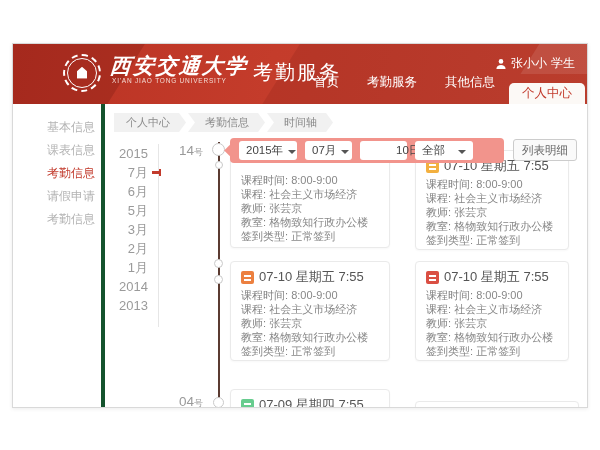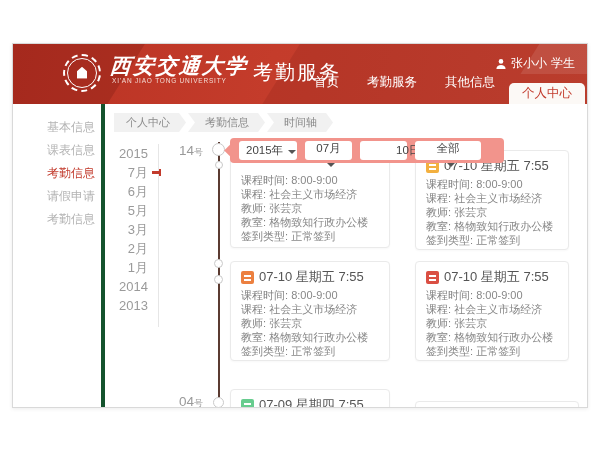--- a/index.html
+++ b/index.html
@@ -64,21 +64,21 @@
   .daylabel { position:absolute; left:166px; color:#999; white-space:nowrap; }
   .dl1 { top:37px; } .dl2 { top:288px; }
   .daylabel .num { font-size:13.5px; } .daylabel .unit { font-size:9px; }
 
   
   .filterbar { position:absolute; left:217px; top:34px; width:274px; height:25px; background:#f2948c; border-radius:4px;
                display:flex; align-items:center; gap:8px; padding-left:9px; z-index:6; }
   .filterbar::before { content:""; position:absolute; left:-4px; top:8px; width:9px; height:9px; background:#f2948c; transform:rotate(45deg); }
   .fselect { height:19px; background:#fff; border-radius:3px; display:flex; align-items:center; justify-content:space-between;
              padding:0 7px; font-size:11.5px; color:#444; cursor:pointer; white-space:nowrap; }
-  .fs-year{ width:58px; } .fs-month{ width:47px;flex-direction:column; } .fs-day{ width:47px;padding-left:36px; } .fs-type{ width:66px;flex-direction:column; }
+  .fs-year{ width:58px; } .fs-month{ width:47px; } .fs-day{ width:47px;padding-left:36px; } .fs-type{ width:58px; }
   .arr { width:0; height:0; border:4px solid transparent; border-top-color:#555; margin-top:7px; margin-left:5px; }
 
   .detail-btn { position:absolute; left:500px; top:35px; width:64px; height:22px; background:#fafafa; border:1px solid #cccccc;
                 border-radius:3px; font-size:11.5px; color:#666; text-align:center; line-height:20px; cursor:pointer; z-index:6;
                 font-family:inherit; }
 
   
   #cards-layer { position:absolute; inset:0; z-index:2; }
   .card { position:absolute; background:#fff; border:1px solid #eaeaea; border-radius:4px; padding:6px 10px;
           box-shadow:0 1px 2px rgba(0,0,0,.03); overflow:hidden; }
@@ -181,20 +181,21 @@
           </div>
         <div class="fselect fs-day">
             <span>10日</span>
             <i class="arr"></i>
           </div>
         <div class="fselect fs-type">
             <span>全部</span>
             <i class="arr"></i>
           </div>
       </div>
+      <button class="detail-btn">列表明细</button>
 
       <div id="cards-layer">
           <div class="card slot-l1">
 
     <div class="card-fields">
               <div class="field-row"><span class="f-label">课程时间: </span><span class="f-value">8:00-9:00</span></div>
               <div class="field-row"><span class="f-label">课程: </span><span class="f-value">社会主义市场经济</span></div>
               <div class="field-row"><span class="f-label">教师: </span><span class="f-value">张芸京</span></div>
               <div class="field-row"><span class="f-label">教室: </span><span class="f-value">格物致知行政办公楼</span></div>
               <div class="field-row"><span class="f-label">签到类型: </span><span class="f-value">正常签到</span></div>

